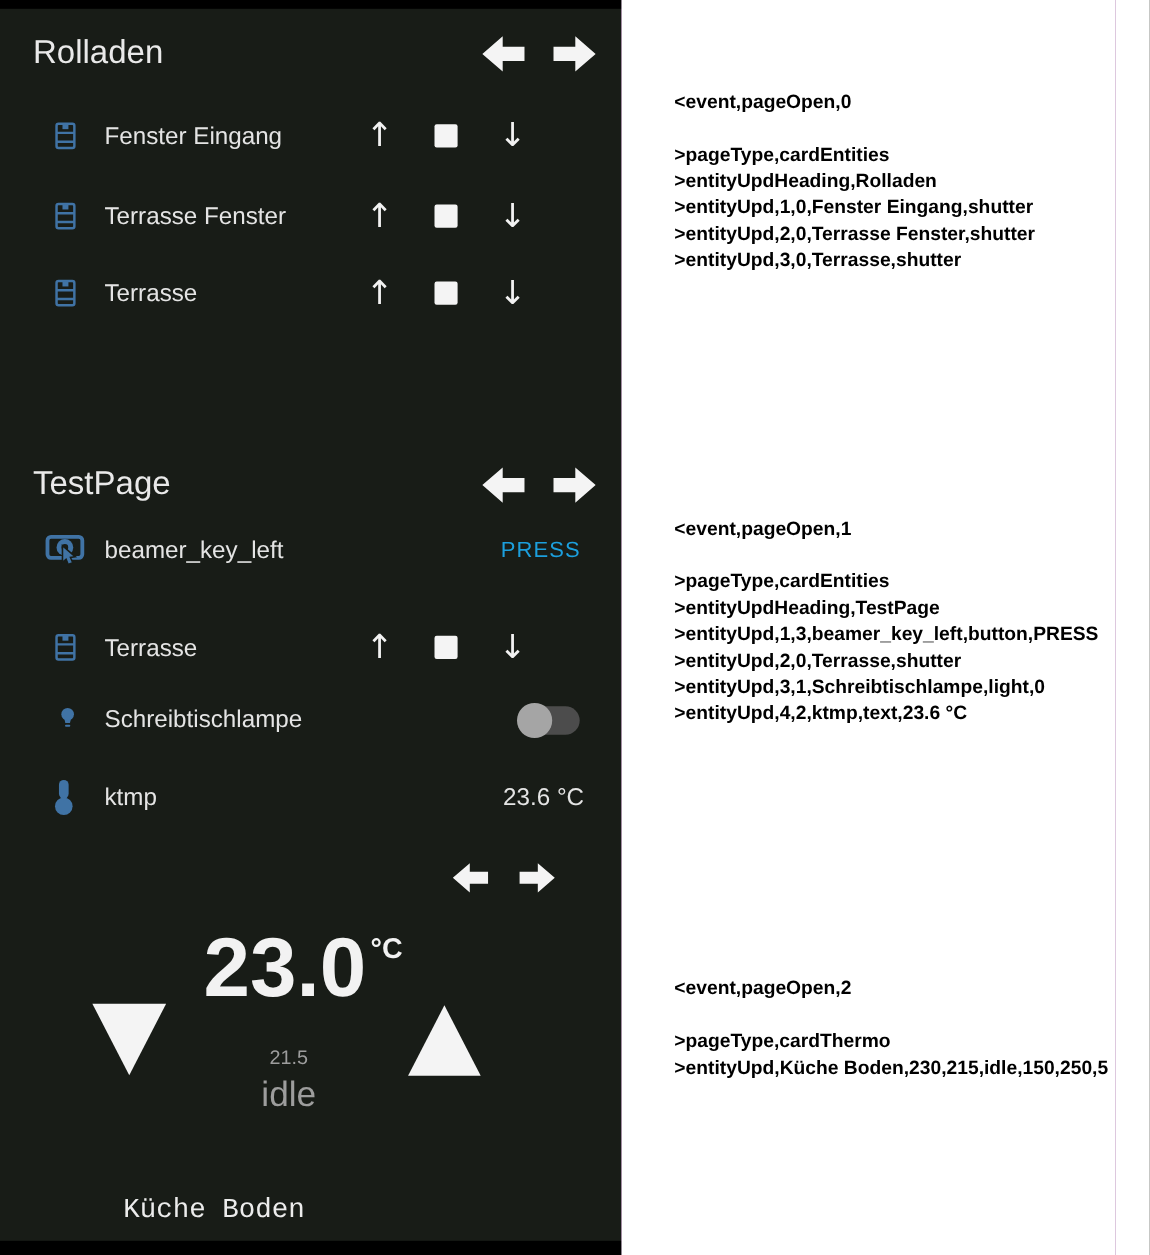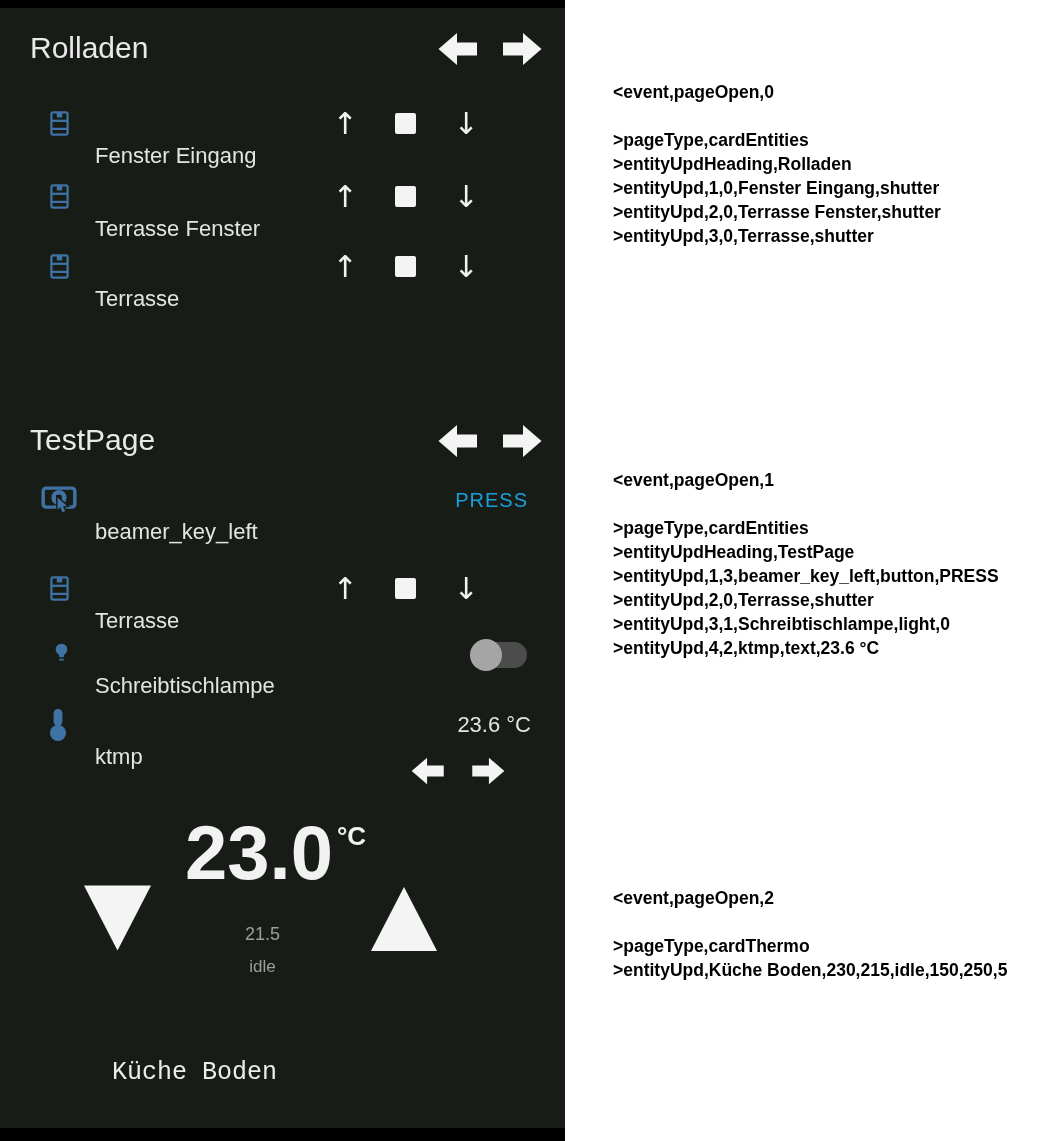--- a/index.html
+++ b/index.html
@@ -5,47 +5,47 @@
   html,body{margin:0;padding:0;background:#ffffff;}
   .stage{position:relative;width:1014px;height:1141px;background:#701a75;overflow:hidden;
          font-family:"Liberation Sans",sans-serif;}
   .device{position:absolute;left:0;top:0;width:565px;height:1141px;background:#181c17;}
   .strip{position:absolute;left:0;width:565px;background:#000000;}
   .strip-top{top:0;height:8px;}
   .strip-bottom{top:1128px;height:13px;}
   .panel{position:absolute;left:0;width:565px;}
   .p1{top:0;height:380px;}
   .p2{top:380px;height:380px;}
-  .p3{top:733px;height:381px;padding-left:19px;}
+  .p3{top:760px;height:381px;padding-left:19px;}
   .card-title{position:absolute;left:30px;font-size:30px;line-height:40px;color:#e9e9e9;}
   .navbtn{position:absolute;width:40px;height:38px;cursor:pointer;}
   .navbtn svg{display:block;}
   .row{position:absolute;left:0;width:565px;height:40px;}
   .row .eicon{position:absolute;top:3px;}
-  .row .label{position:absolute;left:95px;top:0;line-height:40px;font-size:22px;color:#e4e4e4;white-space:nowrap;margin-top:32px;}
+  .row .label{position:absolute;left:95px;top:0;line-height:40px;font-size:22px;color:#e4e4e4;white-space:nowrap;}
   .gl{position:absolute;top:0;width:34px;text-align:center;line-height:40px;font-size:30px;
       color:#f2f2f2;font-family:"DejaVu Sans",sans-serif;cursor:pointer;}
   .gl-up{left:328px;}
   .gl-down{left:449px;}
   .stopw{position:absolute;left:395px;top:9px;width:22px;height:22px;cursor:pointer;}
   .stopsq{display:block;width:21px;height:21px;background:#f4f4f4;border-radius:2px;}
   .press{position:absolute;right:37px;top:0;line-height:40px;font-size:20px;letter-spacing:1px;
          color:#1c9fdd;cursor:pointer;}
   .value{position:absolute;right:34px;top:0;line-height:40px;font-size:22px;color:#e4e4e4;white-space:nowrap;}
   .toggle{position:absolute;left:470px;top:6px;width:57px;height:30px;cursor:pointer;}
   .toggle .track{position:absolute;left:8px;top:2px;width:49px;height:26px;border-radius:13px;background:#4c4c4c;}
   .toggle .knob{position:absolute;left:0;top:-1px;width:32px;height:32px;border-radius:50%;background:#a5a5a5;}
   
   .temp-wrap{position:absolute;left:185px;top:82px;white-space:nowrap;}
   .temp-big{font-size:76px;font-weight:bold;color:#f2f2f2;line-height:76px;}
   .temp-unit{font-size:26px;font-weight:bold;color:#f2f2f2;vertical-align:34px;margin-left:4px;}
   .setpoint{position:absolute;left:200px;top:186px;width:125px;text-align:center;
             font-size:18px;color:#9d9d9d;line-height:30px;}
   .hvac-state{position:absolute;left:200px;top:220px;width:125px;text-align:center;
-              font-size:17px;color:#9d9d9d;line-height:28px;}
+              font-size:32px;color:#9d9d9d;line-height:28px;}
   .tri{position:absolute;cursor:pointer;}
   .thermo-title{position:absolute;left:112px;top:322px;width:300px;text-align:left;
                 font-size:25px;color:#ececec;line-height:36px;font-family:Liberation Mono, monospace;}
   
   .logs{position:absolute;left:565px;top:0;width:480px;height:1141px;background:#ffffff;}
   .log-block{position:absolute;left:48px;width:430px;color:#000000;font-weight:bold;
              font-size:17.5px;line-height:24px;white-space:nowrap;}
   .log-event{margin-bottom:24px;}
 </style>
 </head>

